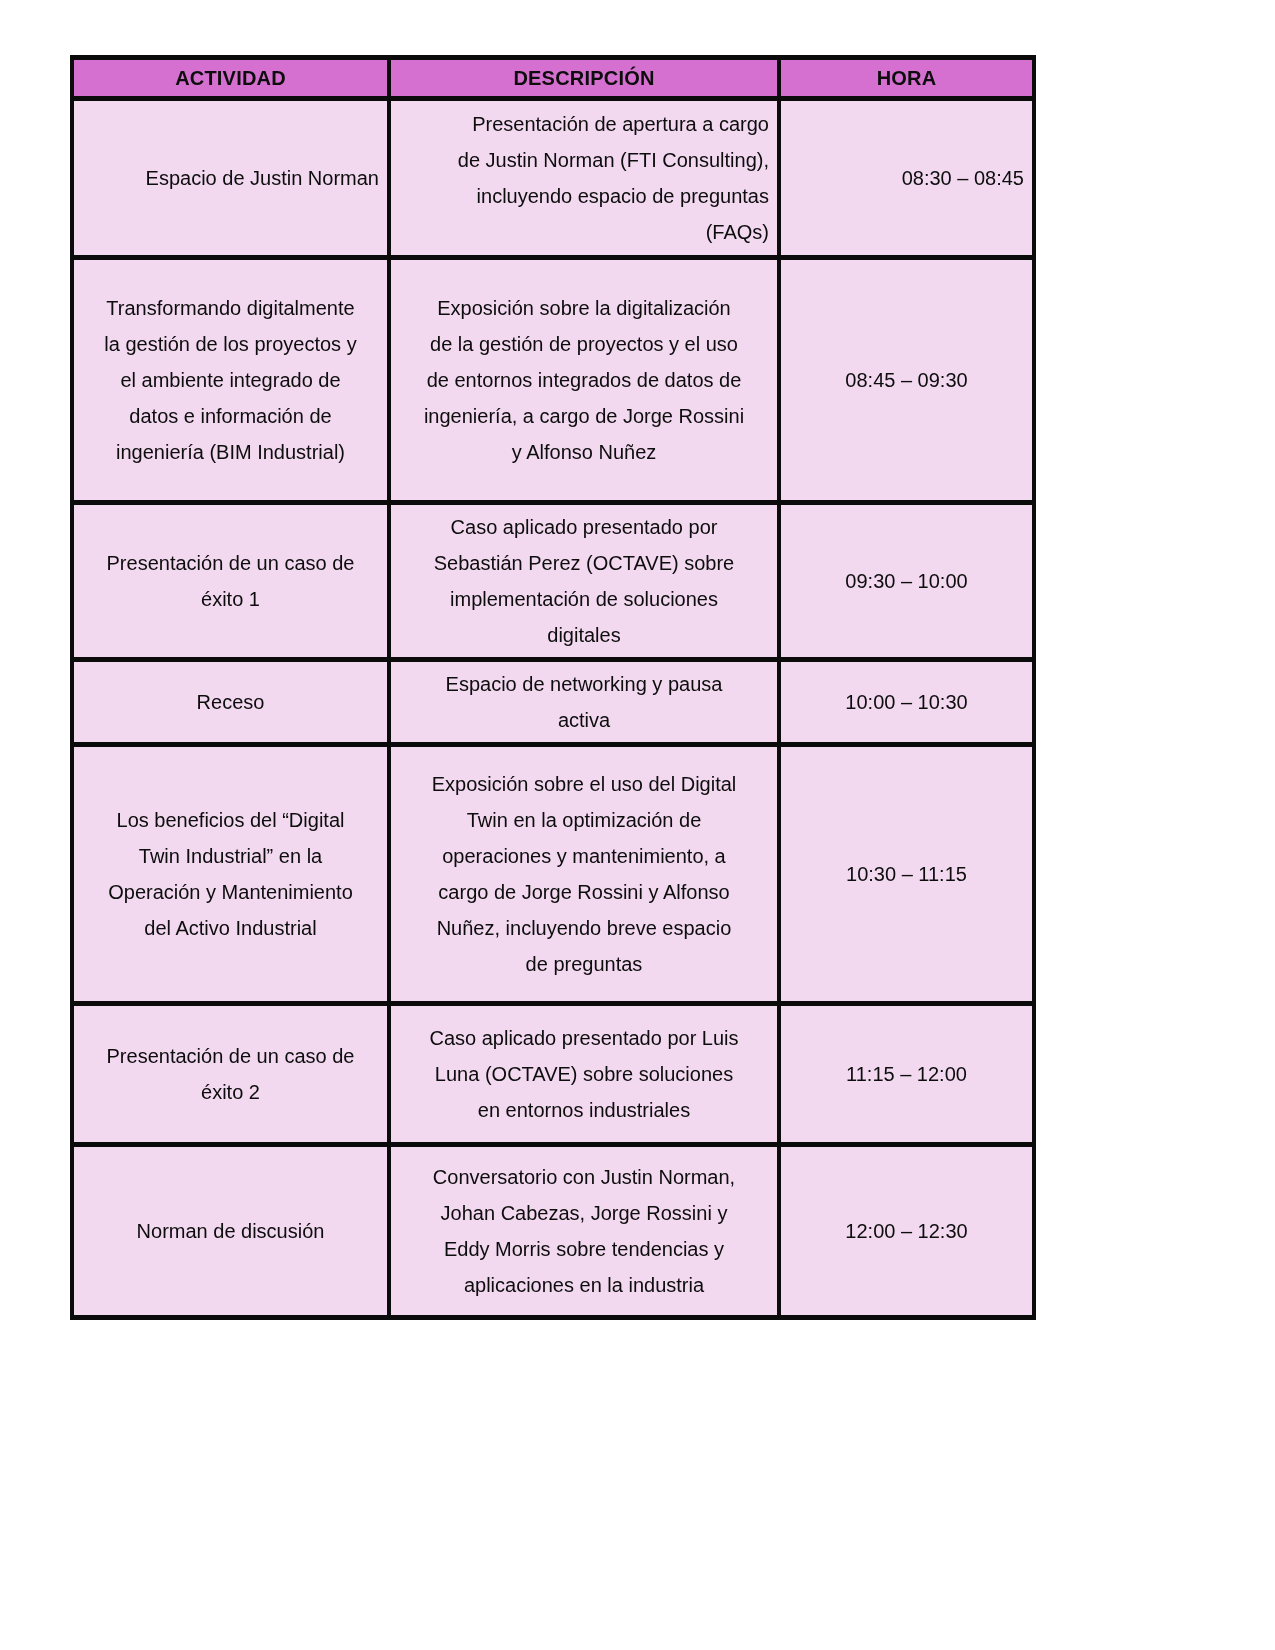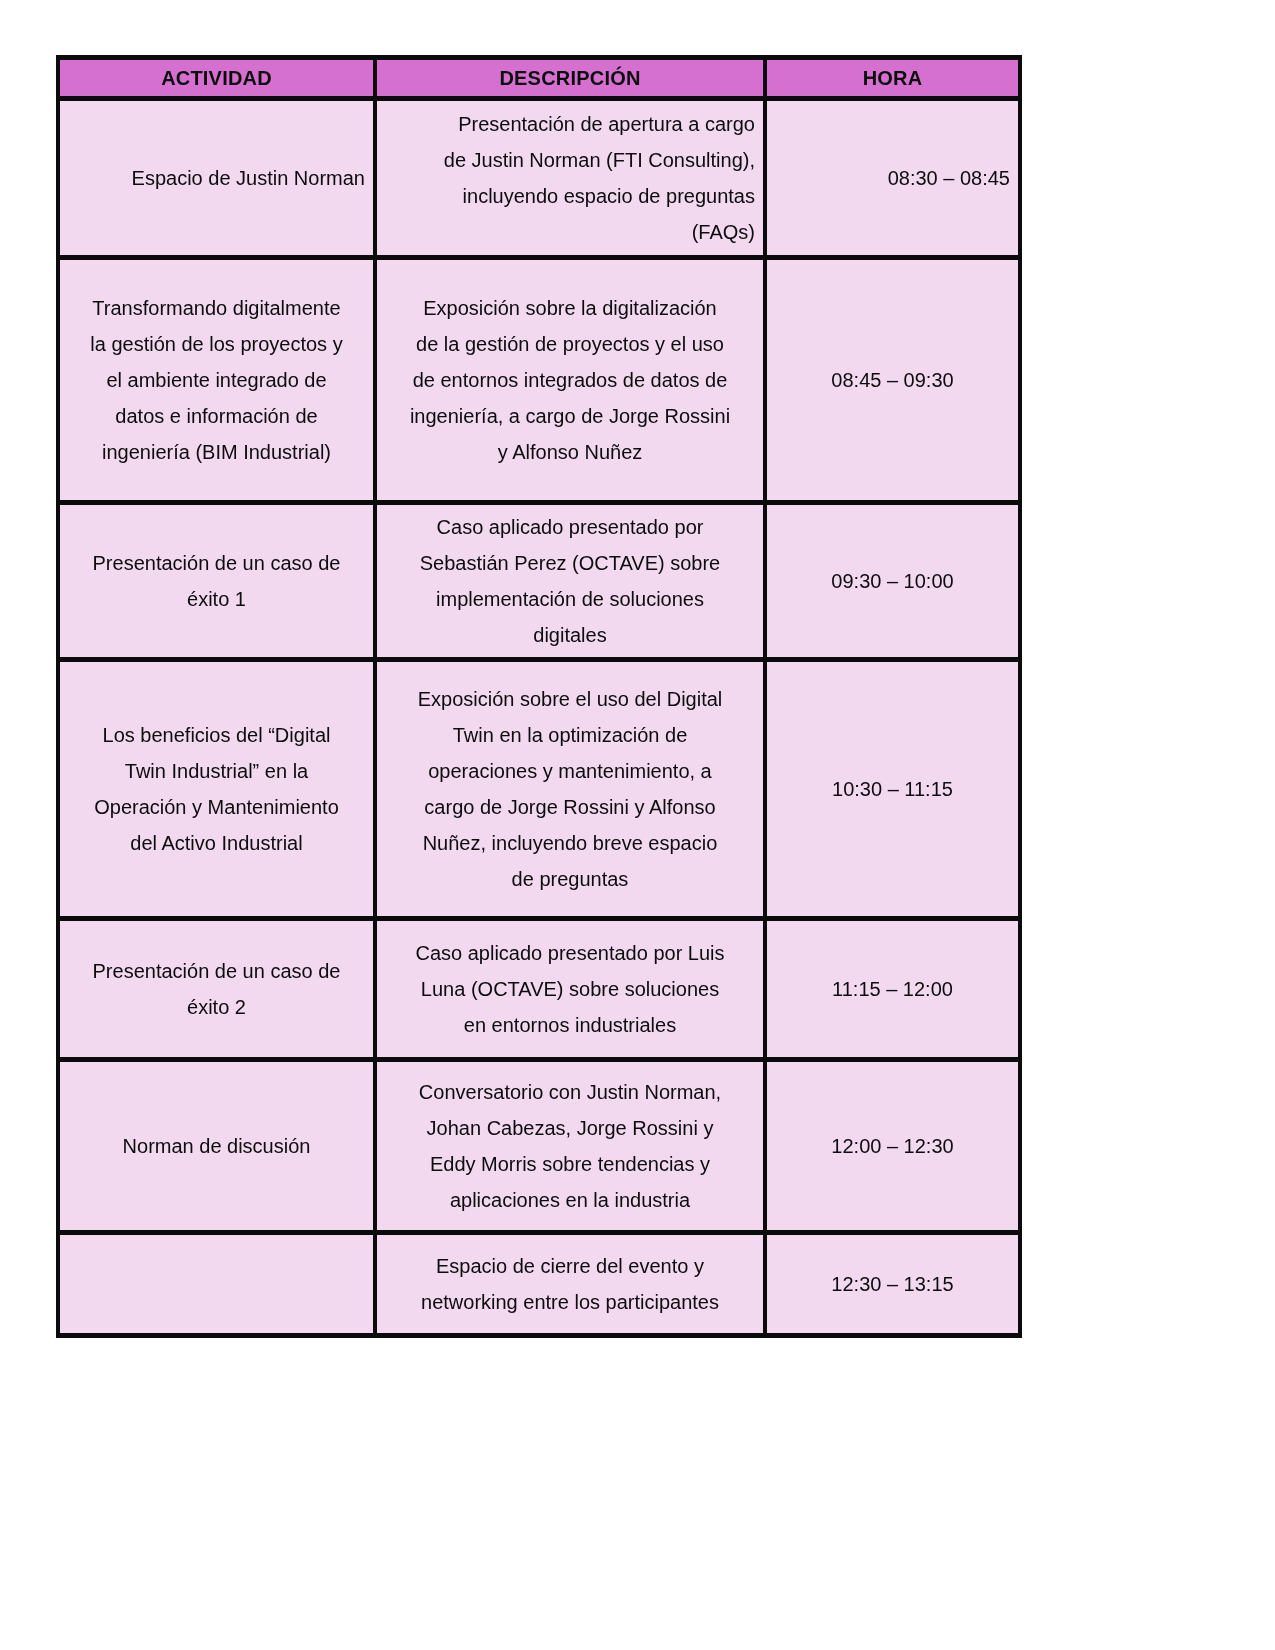--- a/index.html
+++ b/index.html
@@ -11,21 +11,21 @@
   }
   .page {
     position: relative;
     width: 1275px;
     height: 1650px;
     background: #ffffff;
     overflow: hidden;
   }
   table.schedule {
     position: absolute;
-    left: 56px;
+    left: 70px;
     top: 55px;
     width: 962px;
     border-collapse: collapse;
     table-layout: fixed;
   }
   .schedule col.c-act  { width: 317px; }
   .schedule col.c-desc { width: 390px; }
   .schedule col.c-hora { width: 255px; }
   .schedule th, .schedule td {
     border: 4px solid var(--border, #0b0b0b);
@@ -102,20 +102,26 @@
       </tr>
       <tr class="r4">
         <td>Presentación de un caso de
 éxito 1</td>
         <td>Caso aplicado presentado por
 Sebastián Perez (OCTAVE) sobre
 implementación de soluciones
 digitales</td>
         <td>09:30 – 10:00</td>
       </tr>
+      <tr class="r5">
+        <td>Receso</td>
+        <td>Espacio de networking y pausa
+activa</td>
+        <td>10:00 – 10:30</td>
+      </tr>
       <tr class="r6">
         <td>Los beneficios del “Digital
 Twin Industrial” en la
 Operación y Mantenimiento
 del Activo Industrial</td>
         <td>Exposición sobre el uso del Digital
 Twin en la optimización de
 operaciones y mantenimiento, a
 cargo de Jorge Rossini y Alfonso
 Nuñez, incluyendo breve espacio
@@ -131,21 +137,15 @@
         <td>11:15 – 12:00</td>
       </tr>
       <tr class="r8">
         <td>Norman de discusión</td>
         <td>Conversatorio con Justin Norman,
 Johan Cabezas, Jorge Rossini y
 Eddy Morris sobre tendencias y
 aplicaciones en la industria</td>
         <td>12:00 – 12:30</td>
       </tr>
-      <tr class="r9">
-        <td></td>
-        <td>Espacio de cierre del evento y
-networking entre los participantes</td>
-        <td>12:30 – 13:15</td>
-      </tr>
     </tbody>
   </table>
 </div>
 
 </body></html>

